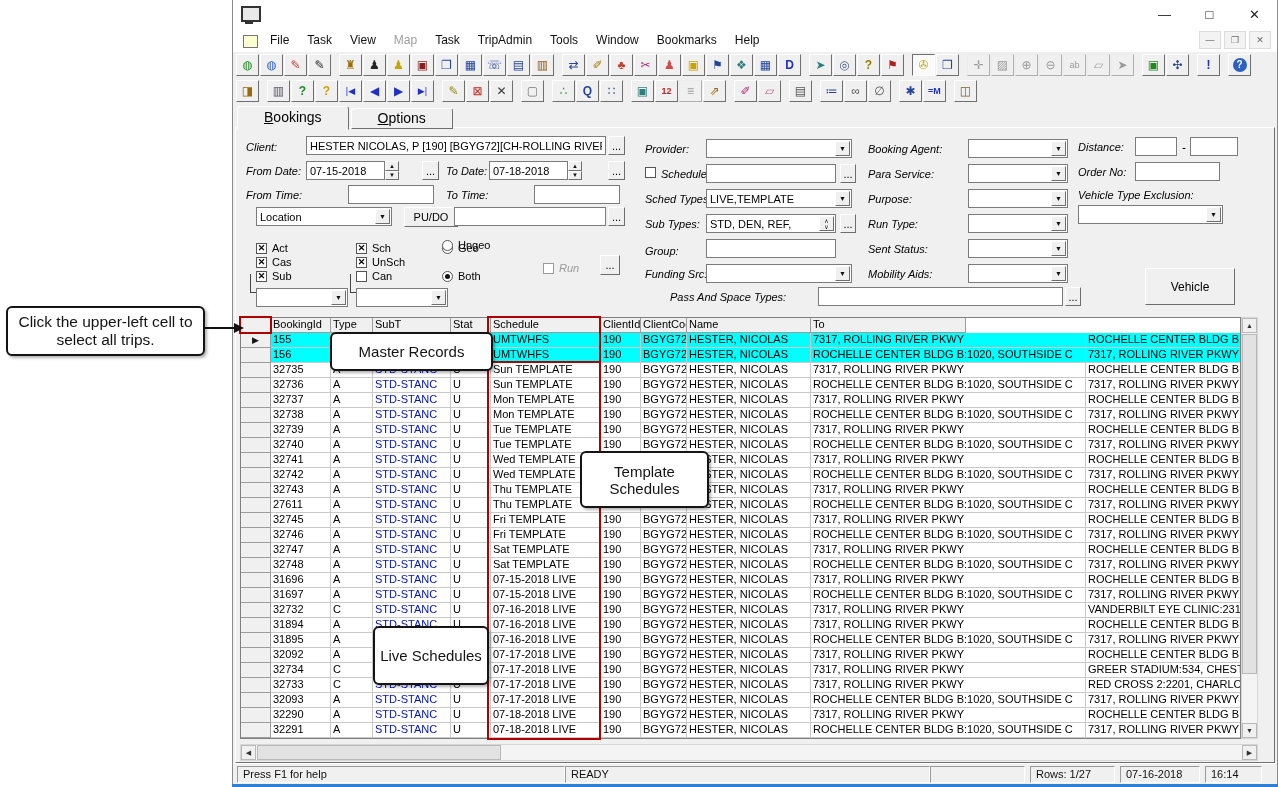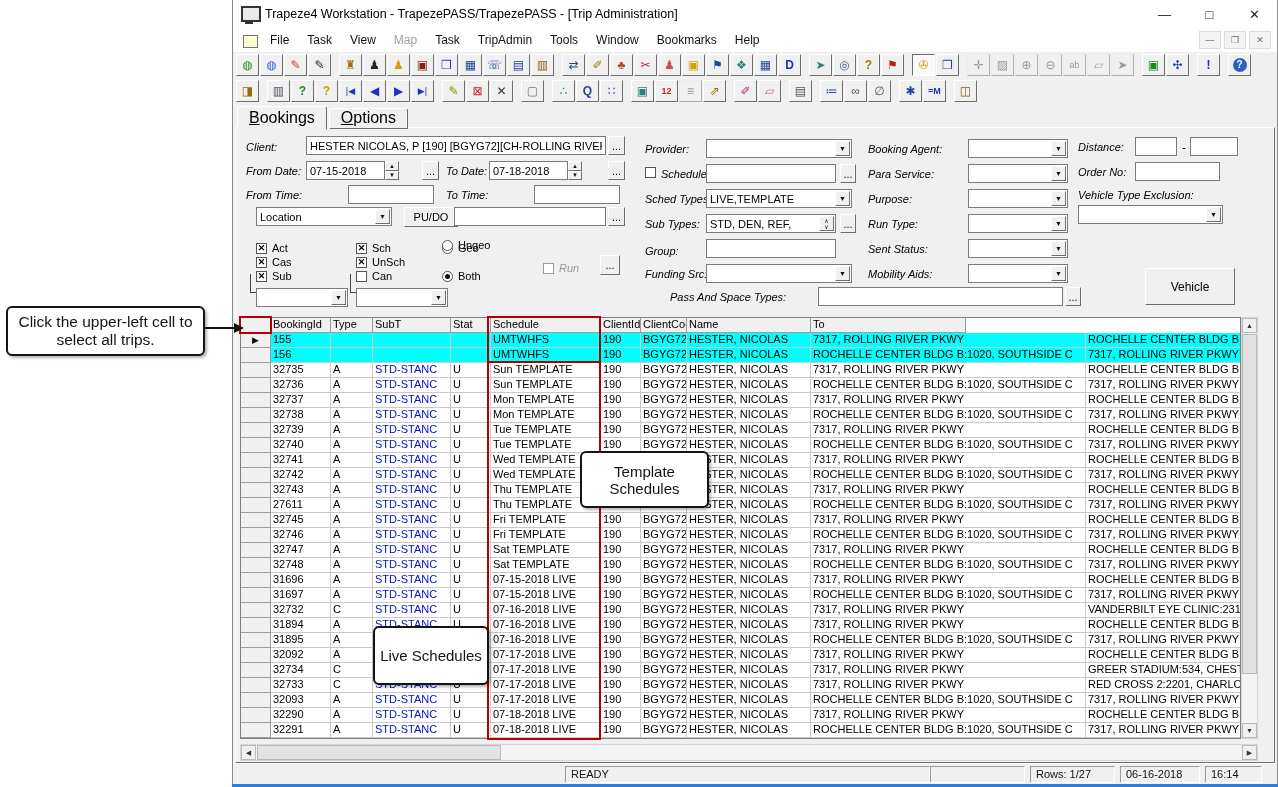--- a/index.html
+++ b/index.html
@@ -39,21 +39,21 @@
   .tbtn.disabled { border-color:#ececec #aFaFaF #aFaFaF #ececec; }
   .tbtn .glyph { line-height:1; }
   .tbtn .glyph.sm { font-size:9px; }
   .tbtn .glyph.bd { font-weight:bold; }
   .tbtn .glyph.chip { width:14px; height:14px; border-radius:50%; color:#fff; font-size:10px;
                       display:flex; align-items:center; justify-content:center; }
   .tsep { width:6px; flex:0 0 6px; height:22px; }
 
   
   .tabstrip { position:absolute; left:4px; top:106px; height:22px; display:flex; z-index:2; }
-  .tab { padding:0 11px; font-size:16px; background:#f0f0f0; border:1px solid;
+  .tab { padding:0 26px; font-size:14px; background:#f0f0f0; border:1px solid;
          border-color:#fff #707070 #f0f0f0 #fff; border-radius:3px 3px 0 0; margin-right:2px; }
   .tab.active { line-height:21px; height:22px; }
   .tab.inactive { margin-top:2px; line-height:18px; height:19px; border-bottom:1px solid #707070; }
   .tab::first-letter { text-decoration:underline; }
   .tabpage { position:absolute; left:2px; top:127px; width:1040px; height:636px; background:#f0f0f0;
              border:1px solid; border-color:#fff #707070 #707070 #fff; box-sizing:border-box; }
 
   
   .lbl { position:absolute; font-size:11px; color:#000; white-space:nowrap; z-index:3;font-style:italic; }
   .lbl.gray { color:#9a9a9a; }
@@ -121,21 +121,20 @@
   <div class="callout" style="left:6px; top:306px; width:199px; height:50px; font-size:15.5px;">
     <span>Click the upper-left cell to select all trips.</span>
   </div>
   <div class="arrow-line" style="left:203px; top:327px; width:32px;"></div>
   <div class="arrow-head" style="left:234px; top:323px;"></div>
 
   <div id="win">
 
     <div class="titlebar">
       <div class="app-ico"></div>
-      <span class="t-title">Trapeze4 Workstation - TrapezePASS/TrapezePASS - [Trip Administration]</span>
       <div class="t-controls">
         <div class="t-btn">
             <span>—</span>
           </div>
         <div class="t-btn">
             <span>□</span>
           </div>
         <div class="t-btn">
             <span>✕</span>
           </div>
@@ -969,32 +968,36 @@
       <div class="sthumb" style="left:0px; top:16px; width:15px; height:340px;"></div>
       <div class="sbtn" style="left:0px; top:405px; width:15px; height:15px;">▼</div>
     </div>
     <div class="hscroll">
       <div class="sbtn" style="left:0px; top:0px; width:15px; height:15px;">◀</div>
       <div class="sthumb" style="left:16px; top:0px; width:244px; height:15px;"></div>
       <div class="sbtn" style="left:1001px; top:0px; width:15px; height:15px;">▶</div>
     </div>
 
     <div class="statusbar" id="status-bar">
+        <div class="sseg" style="left: 4px; width: 328px;">Press F1 for help</div>
         <div class="sseg" style="left: 332px; width: 365px;">READY</div>
         <div class="sseg" style="left: 697px; width: 95px;"></div>
         <div class="sseg" style="left: 797px; width: 85px;">Rows: 1/27</div>
-        <div class="sseg" style="left: 887px; width: 80px;">06-16-2018</div>
+        <div class="sseg" style="left: 887px; width: 80px;">07-16-2018</div>
         <div class="sseg" style="left: 972px; width: 57px;">16:14</div>
       </div>
     <div class="winbottom"></div>
 
     <div class="redbox" style="left:6px; top:316px; width:33px; height:18px;"></div>
     <div class="redbox" style="left:254px; top:316px; width:114px; height:47px;"></div>
     <div class="redbox" style="left:254px; top:361px; width:114px; height:379px;"></div>
 
+    <div class="callout" style="left:97px; top:332px; width:163px; height:39px;">
+      <span>Master Records</span>
+    </div>
     <div class="callout" style="left:347px; top:451px; width:129px; height:57px;">
       <span>Template Schedules</span>
     </div>
     <div class="callout" style="left:140px; top:626px; width:116px; height:59px;">
       <span>Live Schedules</span>
     </div>
   </div>
 </div>
 
 </body></html>

